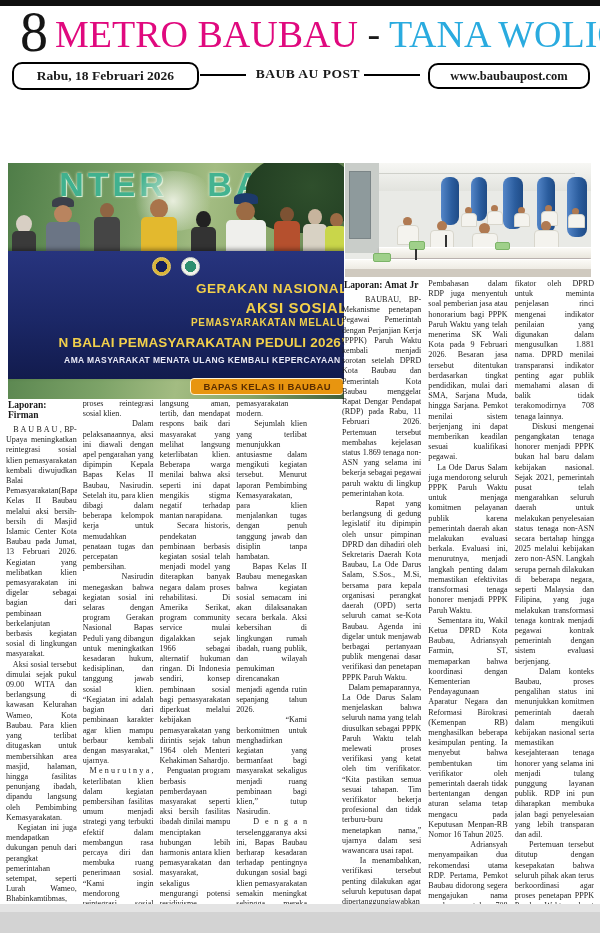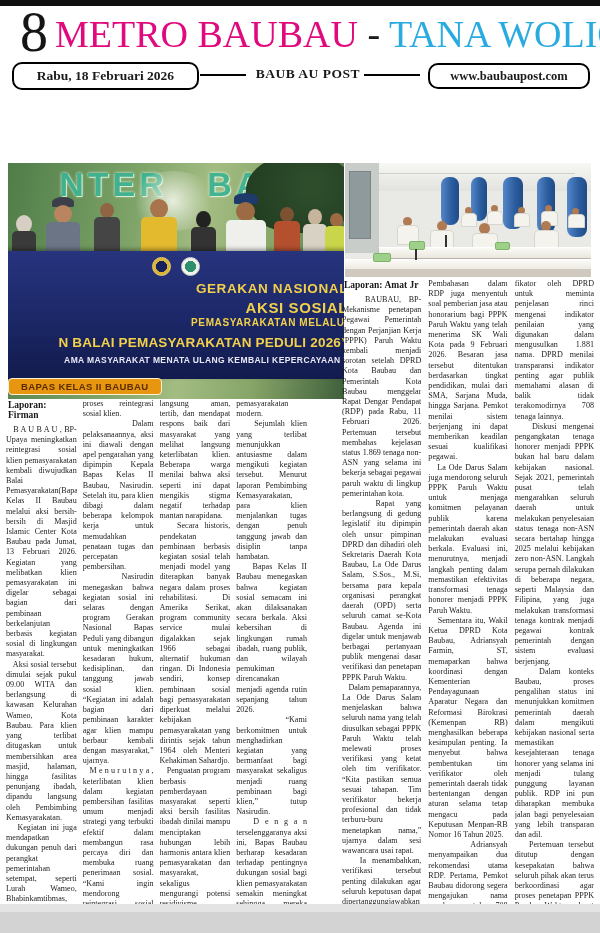--- a/index.html
+++ b/index.html
@@ -49,21 +49,21 @@
   .logo{display:inline-block;width:17px;height:17px;border-radius:50%;margin:0 5px;vertical-align:middle;}
   .logo1{background:radial-gradient(circle,#16205c 45%,#d9b53a 48%,#d9b53a 100%);border:1px solid #e7cb6a;}
   .logo2{background:radial-gradient(circle,#2e8f6e 45%,#f2f2ea 48%,#f2f2ea 100%);border:1px solid #cfd8cc;}
   .bline{position:absolute;left:0;width:100%;text-align:right;font-family:"Liberation Sans",sans-serif;
          font-weight:bold;color:#f2d04b;letter-spacing:.6px;}
   .bl1{top:30px;font-size:13.5px;}
   .bl2{top:48px;font-size:15px;}
   .bl3{top:66px;font-size:10px;}
   .bl4{top:84px;font-size:13.5px;letter-spacing:.2px;white-space:nowrap;}
   .bl5{top:104px;font-size:8.5px;color:#e9e9f6;letter-spacing:.4px;font-weight:bold;}
-  .badge{position:absolute;left:0;right:0;bottom:4px;text-align:left;margin-top:26px;}
+  .badge{position:absolute;left:0;right:0;bottom:4px;text-align:right;margin-top:26px;}
   .badge span{display:inline-block;background:#e8950f;border:1px solid #fff3d6;border-radius:4px;
               padding:2px 12px;color:#5a2d00;font-family:"Liberation Sans",sans-serif;font-weight:bold;font-size:9.5px;letter-spacing:.4px;}
 
   
   .photoR{left:345px;top:163px;width:246px;height:114px;overflow:hidden;background:#e9eae6;}
   .ceil{position:absolute;left:0;top:0;width:100%;height:28px;background:linear-gradient(#f7f7f4,#e2e3de);}
   .ceill{position:absolute;top:10px;height:1px;background:#cfd0ca;}
   .curt{position:absolute;top:14px;border-radius:8px;background:linear-gradient(90deg,#5486c8,#2b5d9e 60%,#1f4b86);}
   .wallL{position:absolute;left:0;top:0;width:34px;height:90px;background:#c9cdc9;}
   .door{position:absolute;left:4px;top:8px;width:20px;height:66px;background:#8e9a9c;border:1px solid #7b8587;}

